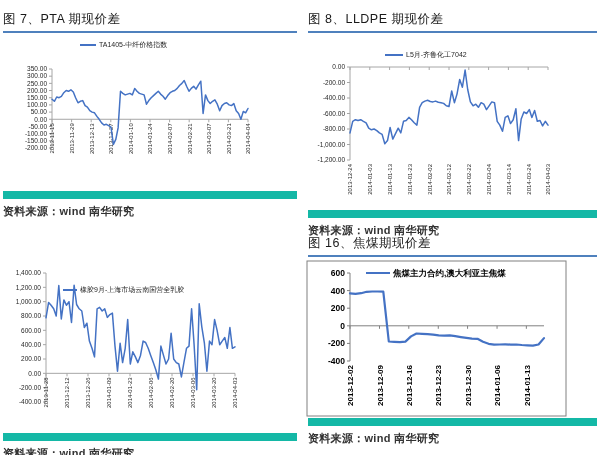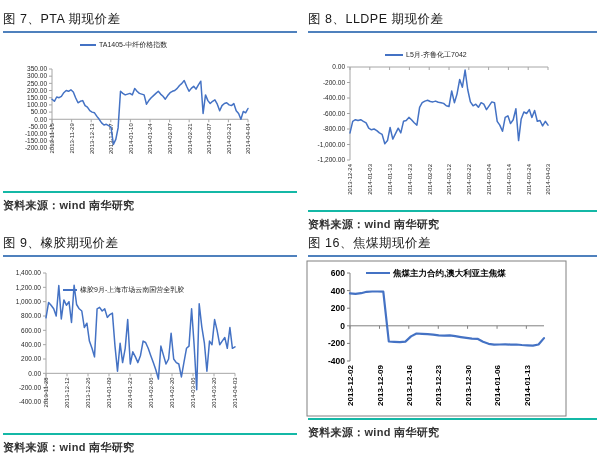--- a/index.html
+++ b/index.html
@@ -1,32 +1,31 @@
 <!DOCTYPE html>
 <html><head>
 <meta charset="utf-8">
 <style>
   html,body{margin:0;padding:0;}
   body{width:600px;height:455px;background:#ffffff;font-family:"Liberation Sans",sans-serif;position:relative;overflow:hidden;}
   .page{position:absolute;left:0;top:0;width:600px;height:455px;background:#fff;}
   .fig-title{position:absolute;font-size:12.5px;font-weight:normal;color:#1a1a1a;letter-spacing:.5px;
              padding-bottom:4px;border-bottom:2px solid #4F81BD;line-height:15px;}
-  .src{position:absolute;border-top:2px solid #14b8a6;padding-top:5px;font-size:11px;font-weight:bold;color:#333;letter-spacing:.3px;}
+  .src{position:absolute;border-top:8px solid #14b8a6;padding-top:5px;font-size:11px;font-weight:bold;color:#333;letter-spacing:.3px;}
   .chart-box{position:absolute;text-align:right;}
   svg{display:block;overflow:visible;}
   svg text{font-family:"Liberation Sans","DejaVu Sans",sans-serif;}
 </style>
 </head>
 <body>
 
 <div class="page">
 
   <div class="fig-title" style="left:3px;top:12px;width:294px;">图 7、PTA 期现价差</div>
   <div class="fig-title" style="left:308px;top:12px;width:289px;">图 8、LLDPE 期现价差</div>
-  <div class="fig-title" style="left:3px;top:236px;width:294px;">图 9、橡胶期现价差</div>
   <div class="fig-title" style="left:308px;top:236px;width:289px;">图 16、焦煤期现价差</div>
 
   <div class="chart-box" style="left:16px;top:36px;">
     <svg id="c0" width="265" height="132">
         <line x1="36" y1="33" x2="36" y2="112" stroke="#A6A6A6" stroke-width="1"></line>
         <line x1="33" y1="33" x2="36" y2="33" stroke="#A6A6A6" stroke-width="1"></line>
         <text x="31" y="35.275" text-anchor="end" font-size="6.5" fill="#262626" font-weight="normal">350.00</text>
         <line x1="33" y1="40.18181818181818" x2="36" y2="40.18181818181818" stroke="#A6A6A6" stroke-width="1"></line>
         <text x="31" y="42.45681818181818" text-anchor="end" font-size="6.5" fill="#262626" font-weight="normal">300.00</text>
         <line x1="33" y1="47.36363636363636" x2="36" y2="47.36363636363636" stroke="#A6A6A6" stroke-width="1"></line>

